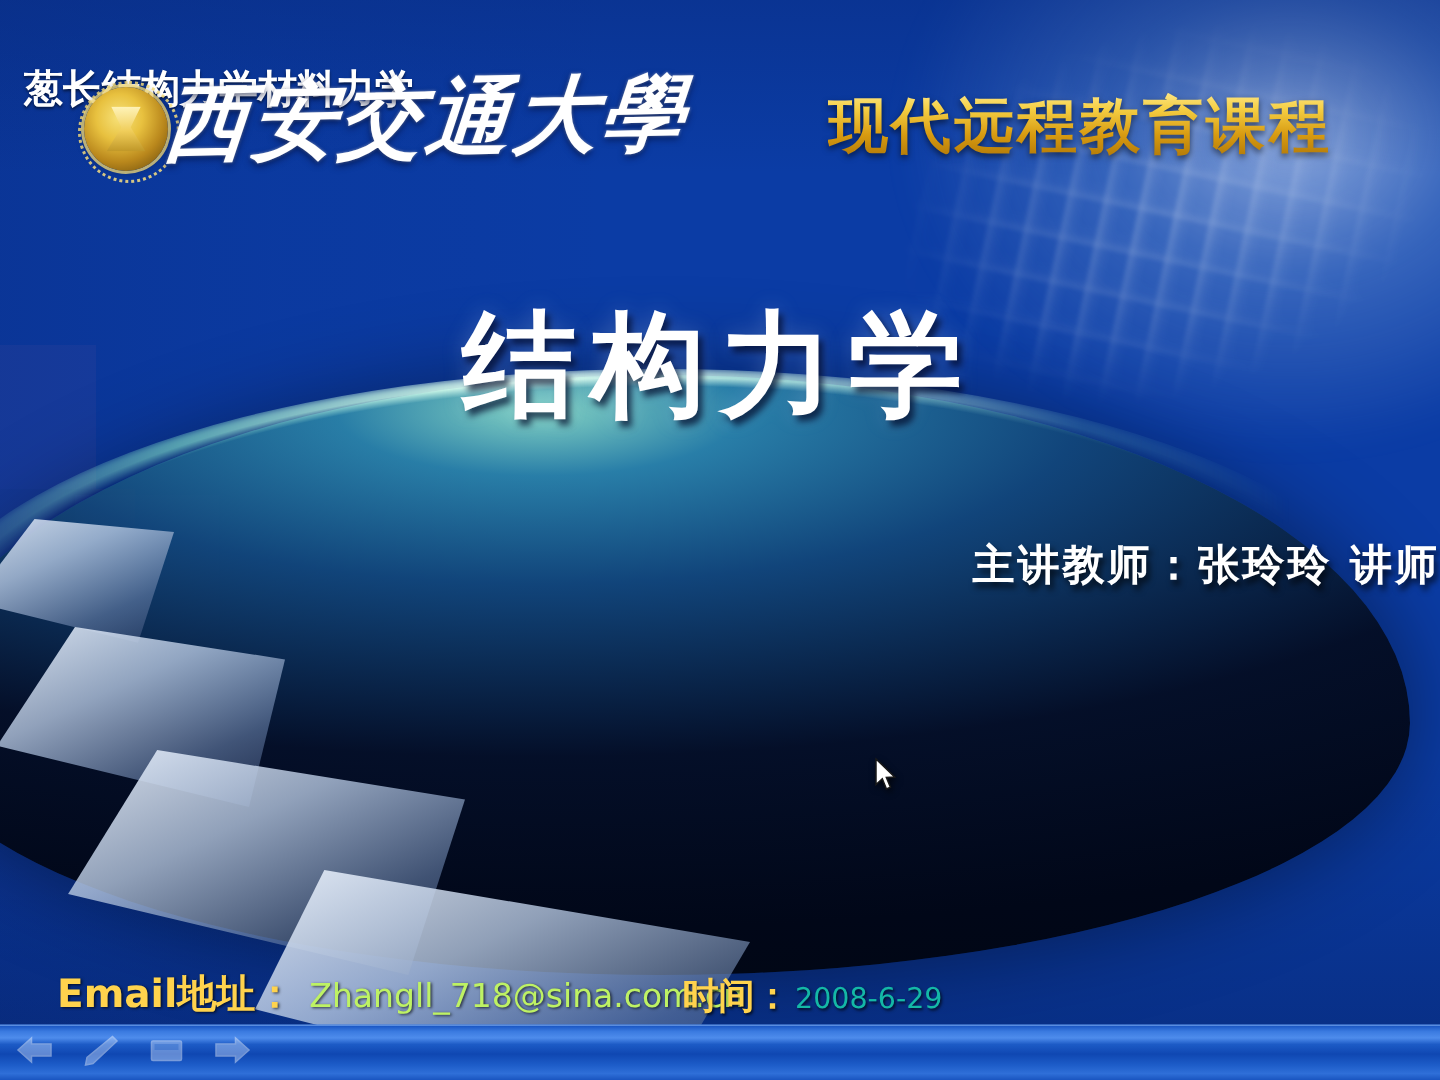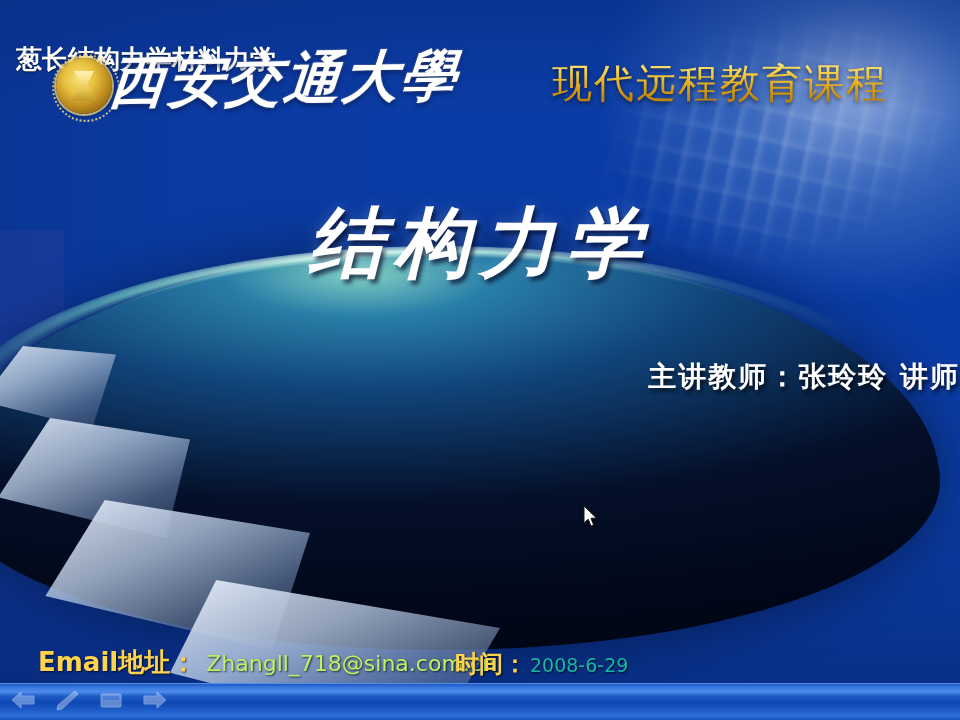--- a/index.html
+++ b/index.html
@@ -181,42 +181,41 @@
     letter-spacing: 2px;
     text-shadow: 0 2px 5px rgba(0,10,50,0.65), 0 0 2px rgba(255,255,255,0.6);
     white-space: nowrap;
     transform: skewX(-6deg) rotate(-1.2deg);
   }
 
   .course-line {
     position: absolute;
     right: 72px; top: 56px;
     font-size: 40px;
-    font-weight: normal;
+    font-weight: bold;
     letter-spacing: 2px;
     white-space: nowrap;
     color: #f2c02a;
     background: linear-gradient(180deg, #fff0a8 0%, #f5cf44 30%, #d79a10 62%, #a46d06 100%);
     -webkit-background-clip: text;
     background-clip: text;
     -webkit-text-fill-color: transparent;
     filter: drop-shadow(0 2px 2px rgba(0,0,0,0.55));
     margin-left: 28px;
   }
 
   .main-title {
     position: absolute;
     left: 0; right: 0; top: 193px;
     text-align: center;
     font-size: 76px;
     font-weight: bold;
     color: #ffffff;
     letter-spacing: 10px;
     text-shadow: 3px 4px 4px rgba(0,8,40,0.70), 0 0 14px rgba(190,220,255,0.25);
-    font-style: italic;
   }
 
   .instructor {
     position: absolute;
     left: 0; right: 0; top: 358px;
     text-align: right;
     font-size: 28px;
     font-weight: bold;
     color: #ffffff;
     letter-spacing: 2px;

